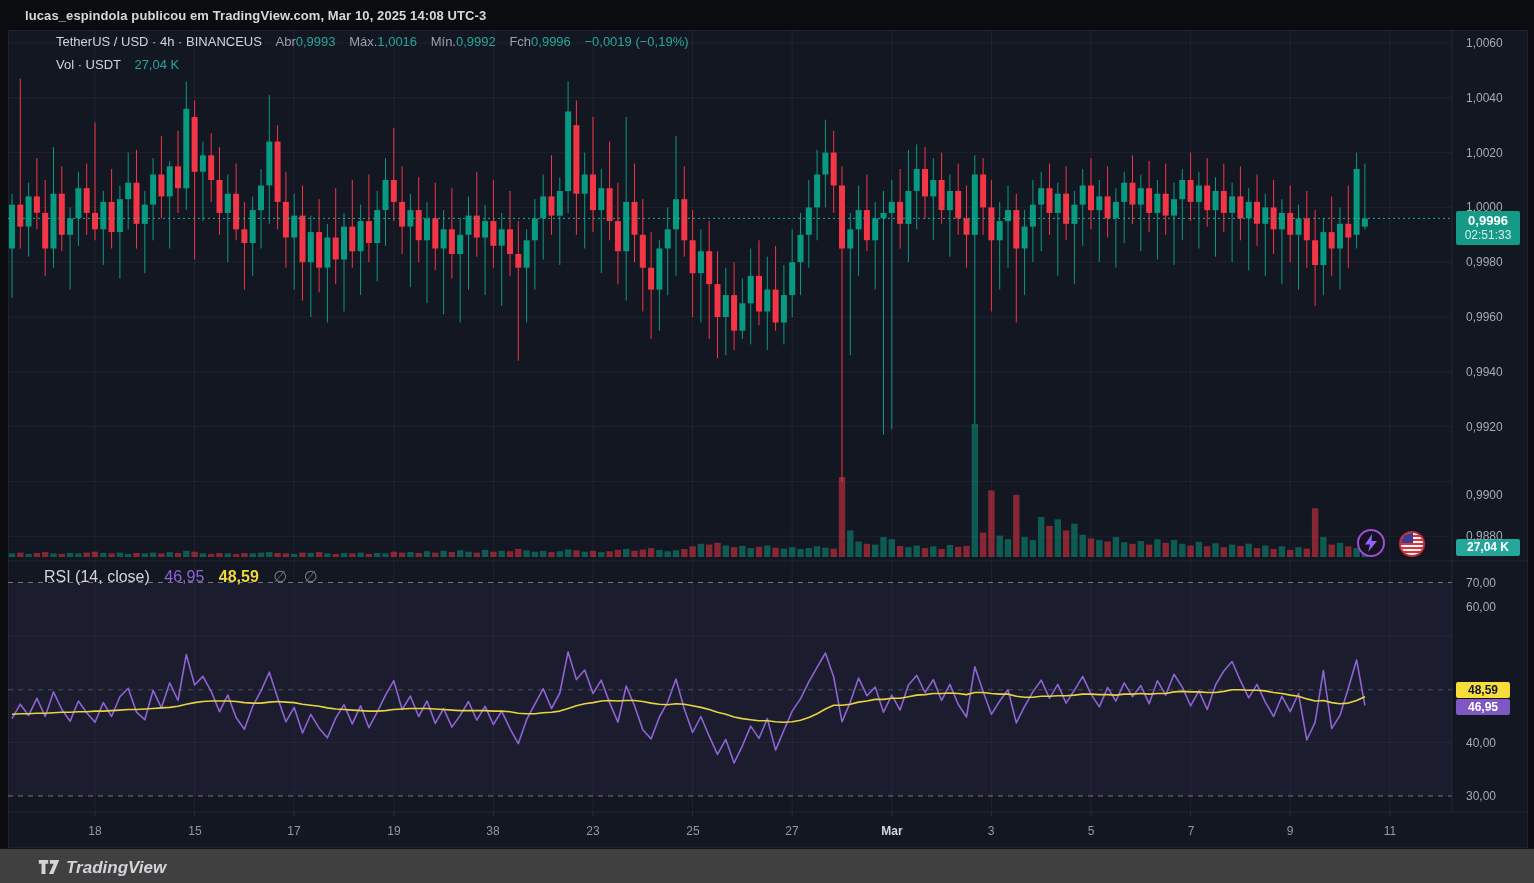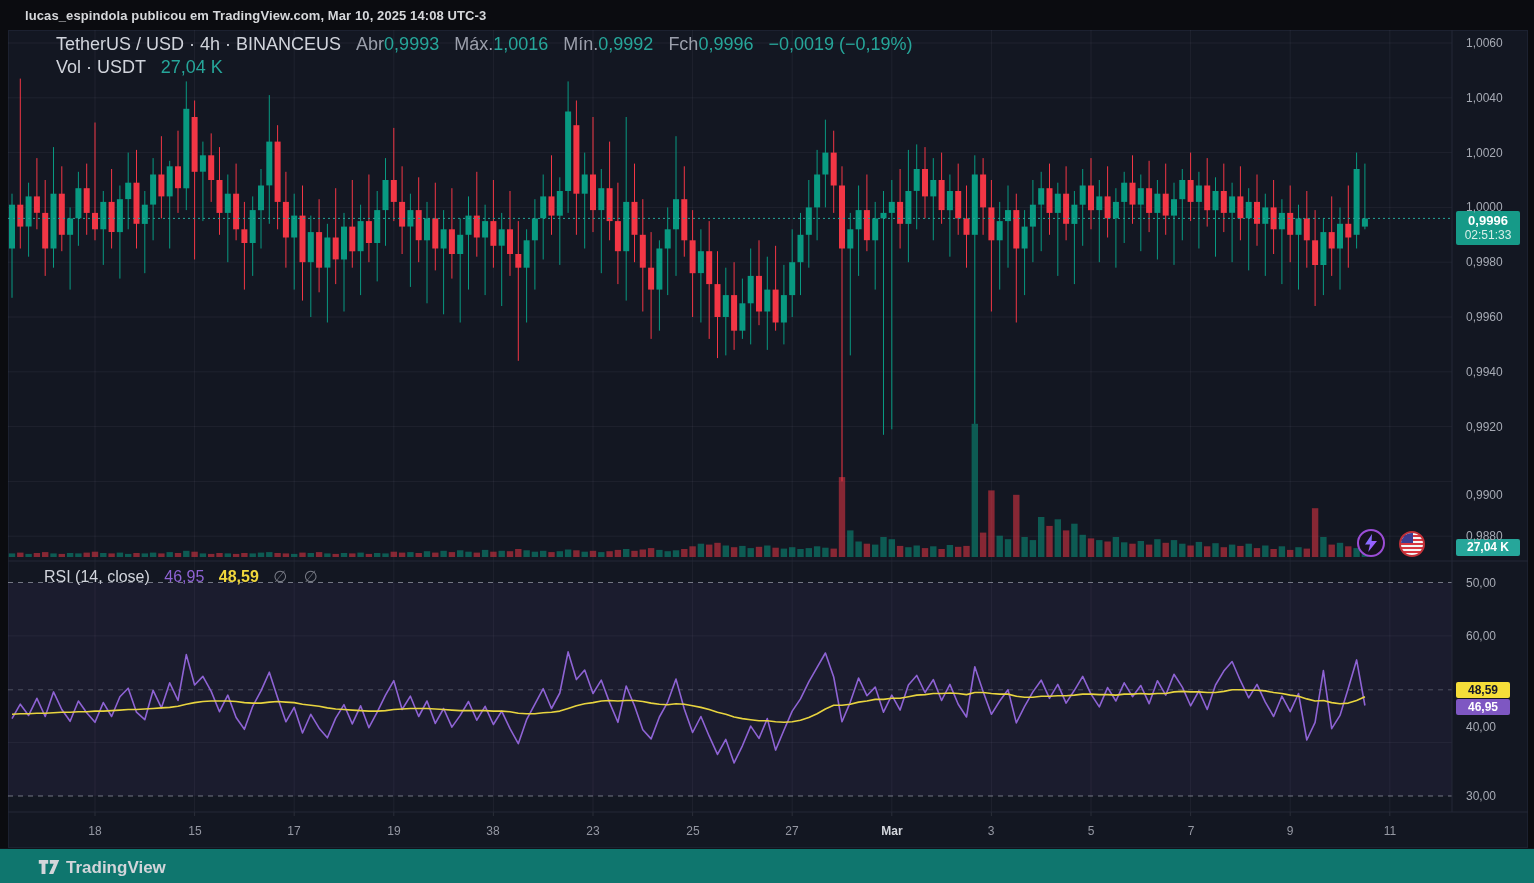--- a/index.html
+++ b/index.html
@@ -3,21 +3,21 @@
 <meta charset="utf-8">
 <style>
   html,body{margin:0;padding:0;background:#0b0c10;width:1534px;height:883px;overflow:hidden;
     font-family:"Liberation Sans","DejaVu Sans",sans-serif;-webkit-font-smoothing:antialiased;}
   #stage{position:relative;width:1534px;height:883px;background:#0b0c10;border-radius:20px;}
   .abs{position:absolute;}
   #topbar{left:0;top:0;width:1534px;height:30px;background:#0b0c10;}
   #publish-caption{left:25px;top:8px;font-size:13px;font-weight:bold;color:#d6d8db;letter-spacing:.1px;}
   #widget{left:8px;top:30px;width:1520px;height:818px;background:#131722;border:1px solid #1c2130;box-sizing:border-box;}
   #chart-svg{left:0;top:0;width:1534px;height:883px;pointer-events:none;}
-  .legend-row{left:56px;font-size:18px;color:#d1d4dc;white-space:nowrap;}
+  .legend-row{left:56px;font-size:13px;color:#d1d4dc;white-space:nowrap;}
   .legend-row .lab{color:#9b9fab;}
   .legend-row .val{color:#26a69a;}
   .legend-row .pair{margin-left:10px;}
   #legend-row1{top:34px;}
   #legend-row2{top:57px;text-align:right;}
   #rsi-legend{left:44px;top:567px;font-size:16px;color:#d1d4dc;white-space:nowrap;}
   #rsi-legend .rsi-val{color:#8e63d4;margin-left:10px;}
   #rsi-legend .rsi-ma{color:#f0d73c;font-weight:bold;margin-left:10px;}
   #rsi-legend .ghost{color:#787b86;margin-left:10px;letter-spacing:6px;}
   .tick{position:absolute;font-size:12px;color:#a6aab4;left:1466px;}
@@ -29,21 +29,21 @@
   #price-badge .c{font-size:12px;line-height:14px;color:#d9efe9;}
   #vol-badge{top:539px;width:64px;background:#26a69a;color:#fff;font-size:12px;font-weight:bold;line-height:17px;}
   #rsi-ma-badge{top:682px;width:54px;background:#f5de39;color:#15182a;font-size:12px;font-weight:bold;line-height:16px;}
   #rsi-val-badge{top:699px;width:54px;background:#7e57c2;color:#fff;font-size:12px;font-weight:bold;line-height:16px;}
   #marker-lightning{left:1357px;top:529px;width:28px;height:28px;border-radius:50%;
      background:#16121f;border:2px solid #9b4dd6;box-sizing:border-box;}
   #marker-flag{left:1399px;top:531px;width:26px;height:26px;border-radius:50%;
      background:repeating-linear-gradient(180deg,#f4f4f4 0 2px,#d8353f 2px 4px);
      border:2px solid #c03038;box-sizing:border-box;overflow:hidden;}
   #flag-canton{position:absolute;left:0;top:0;width:12px;height:10px;background:#3c3b8f;}
-  #footer{left:0;top:848px;width:1534px;height:35px;background:#0f766e;border-top:1px solid #11131a;}
+  #footer{left:0;top:848px;width:1534px;height:35px;background:#404040;border-top:1px solid #11131a;font-style:italic;}
   #brand{position:absolute;left:66px;top:9px;font-size:17px;font-weight:bold;color:#d3d5da;}
   #tv-logo{position:absolute;left:38px;top:8px;}
 </style>
 </head>
 <body>
 
 <div id="stage">
   <div class="abs" id="topbar">
     <div class="abs" id="publish-caption">lucas_espindola publicou em TradingView.com, Mar 10, 2025 14:08 UTC-3</div>
   </div>
@@ -651,23 +651,23 @@
 <div class="tick" style="top:36px">1,0060</div>
     <div class="tick" style="top:91px">1,0040</div>
     <div class="tick" style="top:146px">1,0020</div>
     <div class="tick" style="top:200px">1,0000</div>
     <div class="tick" style="top:255px">0,9980</div>
     <div class="tick" style="top:310px">0,9960</div>
     <div class="tick" style="top:365px">0,9940</div>
     <div class="tick" style="top:420px">0,9920</div>
     <div class="tick" style="top:488px">0,9900</div>
     <div class="tick" style="top:529px">0,9880</div>
-    <div class="tick" style="top:576px">50,00</div>
-    <div class="tick" style="top:629px">60,00</div>
-    <div class="tick" style="top:720px">40,00</div>
+    <div class="tick" style="top:576px">70,00</div>
+    <div class="tick" style="top:600px">60,00</div>
+    <div class="tick" style="top:736px">40,00</div>
     <div class="tick" style="top:789px">30,00</div>
     <div class="ttick" style="left:95px">18</div>
     <div class="ttick" style="left:195px">15</div>
     <div class="ttick" style="left:294px">17</div>
     <div class="ttick" style="left:394px">19</div>
     <div class="ttick" style="left:493px">38</div>
     <div class="ttick" style="left:593px">23</div>
     <div class="ttick" style="left:693px">25</div>
     <div class="ttick" style="left:792px">27</div>
     <div class="ttick major" style="left:892px">Mar</div>

